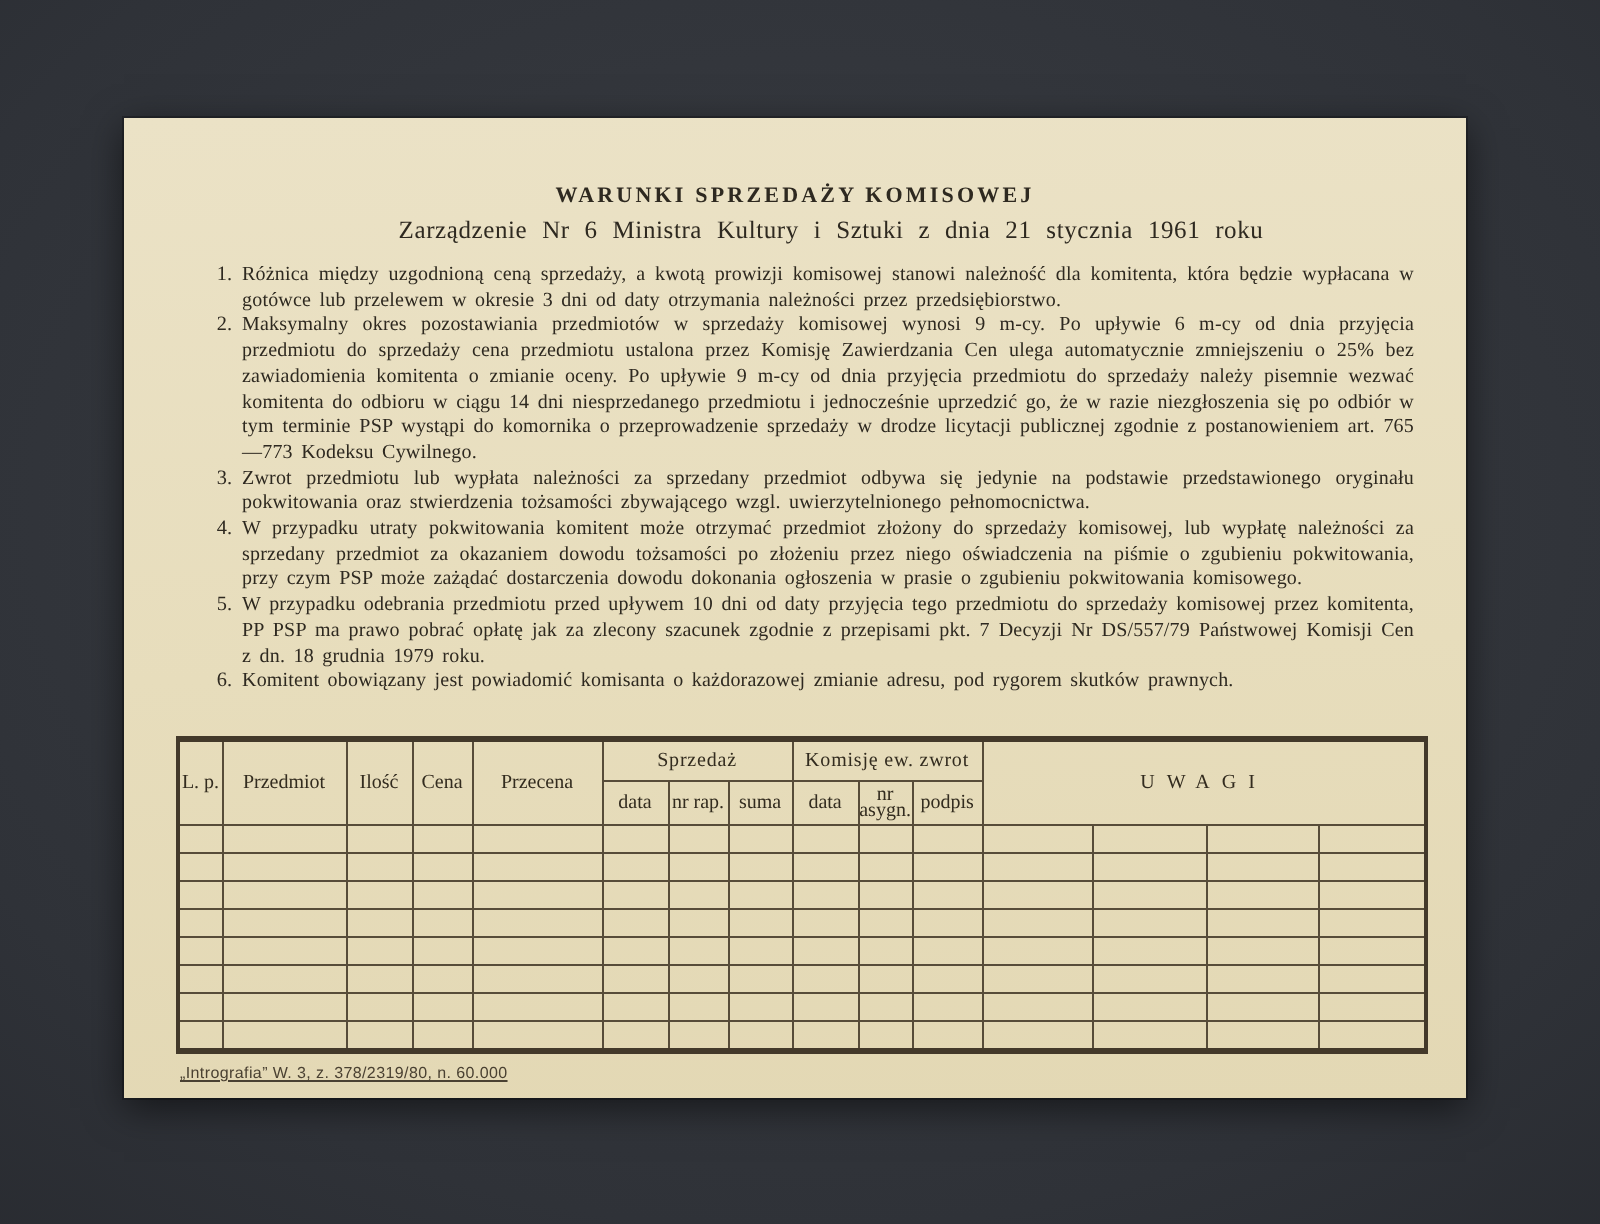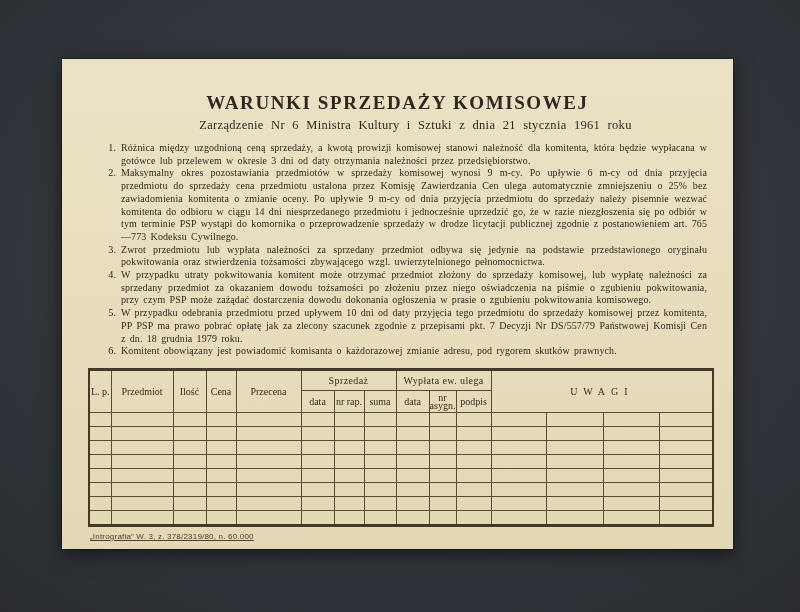--- a/index.html
+++ b/index.html
@@ -10,21 +10,21 @@
     position: relative;
   }
   .paper {
     position: absolute; left: 62px; top: 59px; width: 671px; height: 490px;
     background: linear-gradient(178deg, #ebe2c6 0%, #e7ddbc 55%, #e3d8b4 100%);
     box-shadow: 0 0 0 1px rgba(0,0,0,0.25), 0 5px 18px rgba(0,0,0,0.55);
     color: #2e2920;
   }
   .title {
     margin: 33px 0 0 0; text-align: center;
-    font-size: 19px; font-weight: bold; letter-spacing: 1.6px;
+    font-size: 11px; font-weight: bold; letter-spacing: 1.6px;
   }
   .subtitle {
     margin: 4px 0 0 0; text-align: center;
     font-size: 12.5px; font-weight: normal; word-spacing: 4px; letter-spacing: 0.3px; padding-left: 36px;
   }
   .terms {
     margin: 9px 26px 0 40px; padding: 0; list-style: none;
   }
   .term { display: flex; margin: 0; }
   .term .num {
@@ -114,21 +114,21 @@
           <col style="width:54px">
       </colgroup>
       <thead>
         <tr>
           <th rowspan="2">L. p.</th>
           <th rowspan="2">Przedmiot</th>
           <th rowspan="2">Ilość</th>
           <th rowspan="2">Cena</th>
           <th rowspan="2">Przecena</th>
           <th colspan="3" class="group-h">Sprzedaż</th>
-          <th colspan="3" class="group-h">Wypłata ew. ulega</th>
+          <th colspan="3" class="group-h">Komisję ew. zwrot</th>
           <th rowspan="2" colspan="4" class="uwagi-h">UWAGI</th>
         </tr>
         <tr>
           <th class="sub-h">data</th>
           <th class="sub-h small-h">nr rap.</th>
           <th class="sub-h suma-h">suma</th>
           <th class="sub-h">data</th>
           <th class="sub-h small-h">nr asygn.</th>
           <th class="sub-h">podpis</th>
         </tr>

